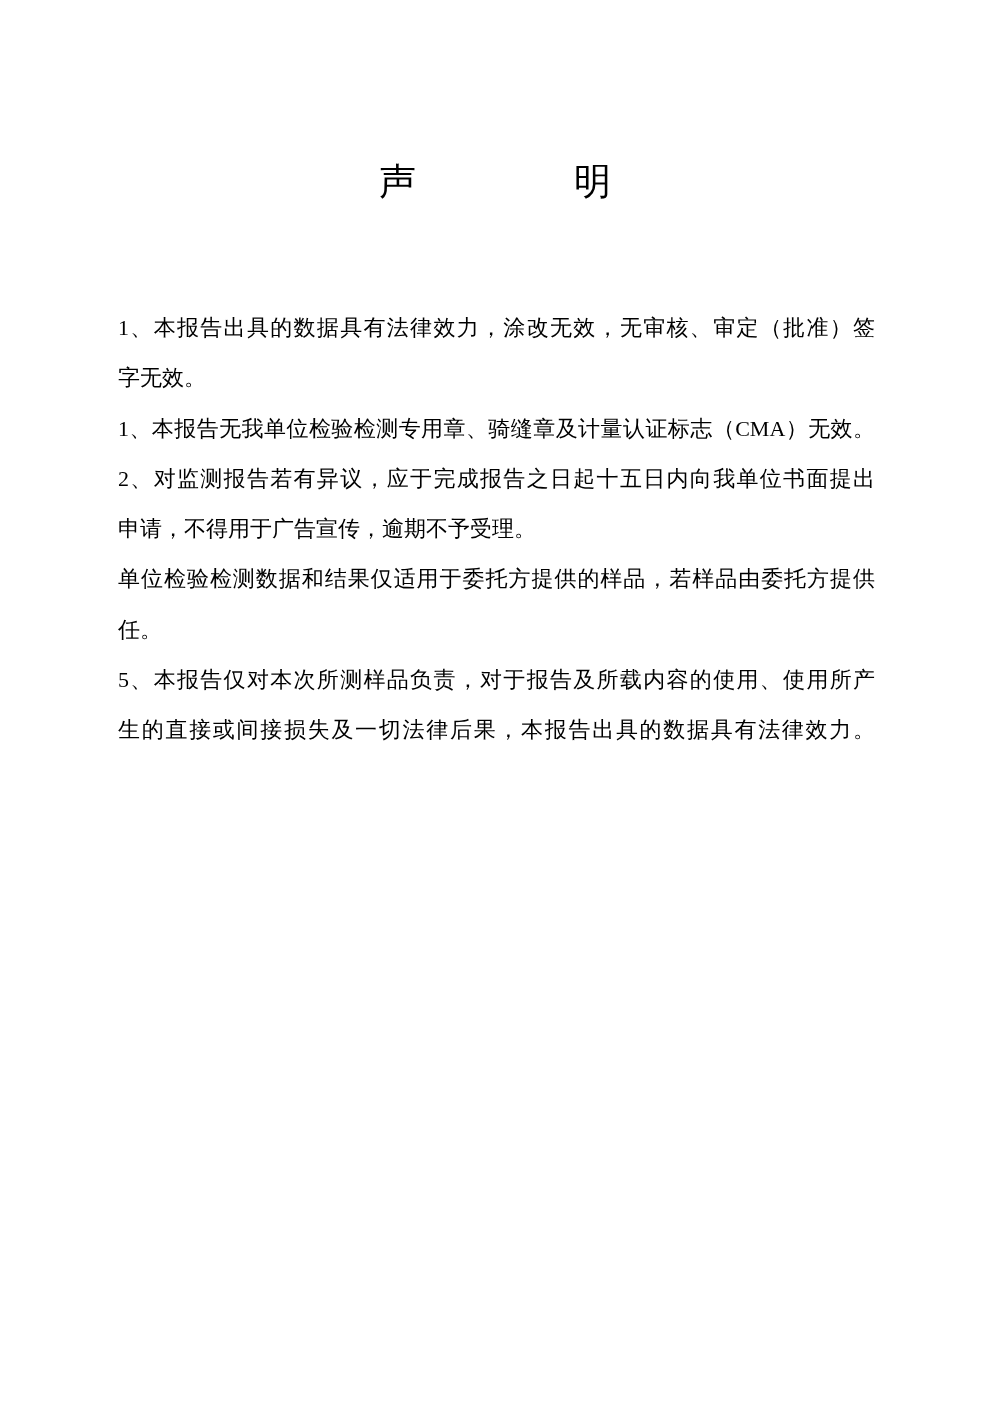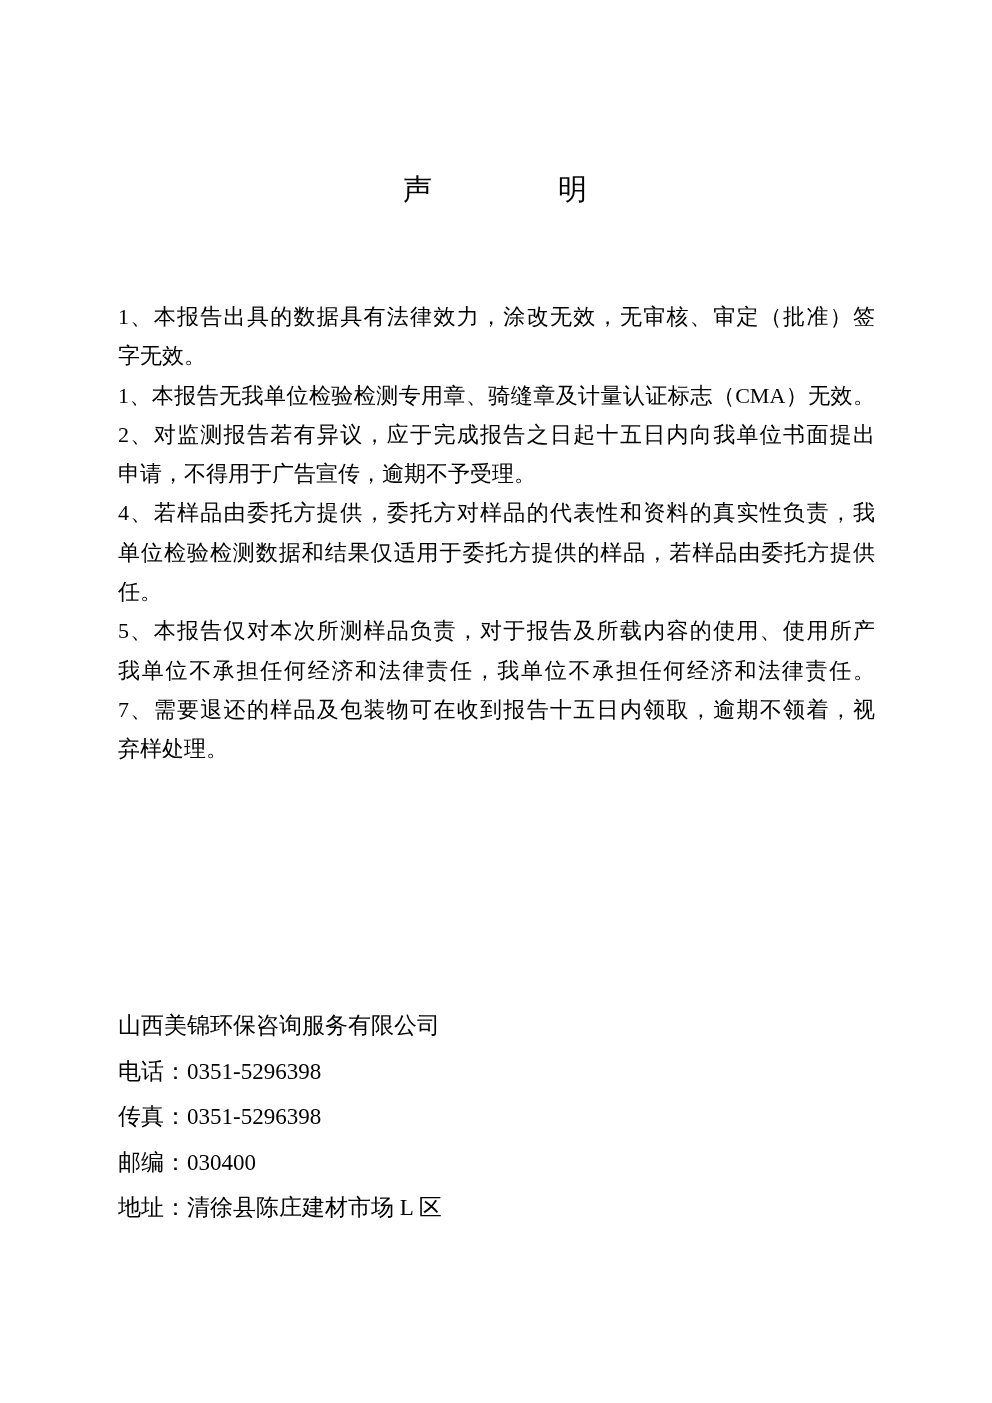--- a/index.html
+++ b/index.html
@@ -11,42 +11,43 @@
     position: relative;
     width: 992px;
     height: 1403px;
     background: #ffffff;
     color: #000000;
     font-family: "Liberation Serif", "DejaVu Serif", serif;
     overflow: hidden;
   }
   .title {
     position: absolute;
-    top: 172px;
+    top: 160px;
     left: 0;
     width: 100%;
     margin: 0;
-    font-size: 29px;
+    font-size: 37px;
     font-weight: 400;
     line-height: 1.2;
     text-align: center;
     letter-spacing: 2px;
     white-space: pre;
   }
   .body-text {
     position: absolute;
     top: 297px;
     left: 118px;
     width: 757px;
     font-size: 22px;
     line-height: 39.3px;
   }
   .line {
     text-align: left;
     white-space: nowrap;
+    margin-top: 11px;
   }
   .line.fill {
     white-space: normal;
     text-align: justify;
     text-align-last: justify;
   }
   .footer {
     position: absolute;
     top: 1003px;
     left: 118px;
@@ -75,39 +76,27 @@
     <div>
       <div class="line fill">1、本报告无我单位检验检测专用章、骑缝章及计量认证标志（CMA）无效。</div>
     </div>
 
     <div>
       <div class="line fill">2、对监测报告若有异议，应于完成报告之日起十五日内向我单位书面提出</div>
       <div class="line">申请，不得用于广告宣传，逾期不予受理。</div>
     </div>
 
     <div>
-      <div class="line fill">4、若样品由委托方提供，委托方对样品的代表性和资料的真实性负责，我</div>
       <div class="line fill">单位检验检测数据和结果仅适用于委托方提供的样品，若样品由委托方提供</div>
       <div class="line">任。</div>
     </div>
 
     <div>
       <div class="line fill">5、本报告仅对本次所测样品负责，对于报告及所载内容的使用、使用所产</div>
-      <div class="line fill">我单位不承担任何经济和法律责任，我单位不承担任何经济和法律责任。</div>
+      <div class="line fill">生的直接或间接损失及一切法律后果，本报告出具的数据具有法律效力。</div>
     </div>
 
 
-    <div>
-      <div class="line fill">7、需要退还的样品及包装物可在收到报告十五日内领取，逾期不领着，视</div>
-      <div class="line">弃样处理。</div>
-    </div>
 
   </div>
 
-  <div class="footer">
-    <div class="fline">山西美锦环保咨询服务有限公司</div>
-    <div class="fline">电话：0351-5296398</div>
-    <div class="fline">传真：0351-5296398</div>
-    <div class="fline">邮编：030400</div>
-    <div class="fline">地址：清徐县陈庄建材市场 L 区</div>
-  </div>
 
 </div>
 
 </body></html>

